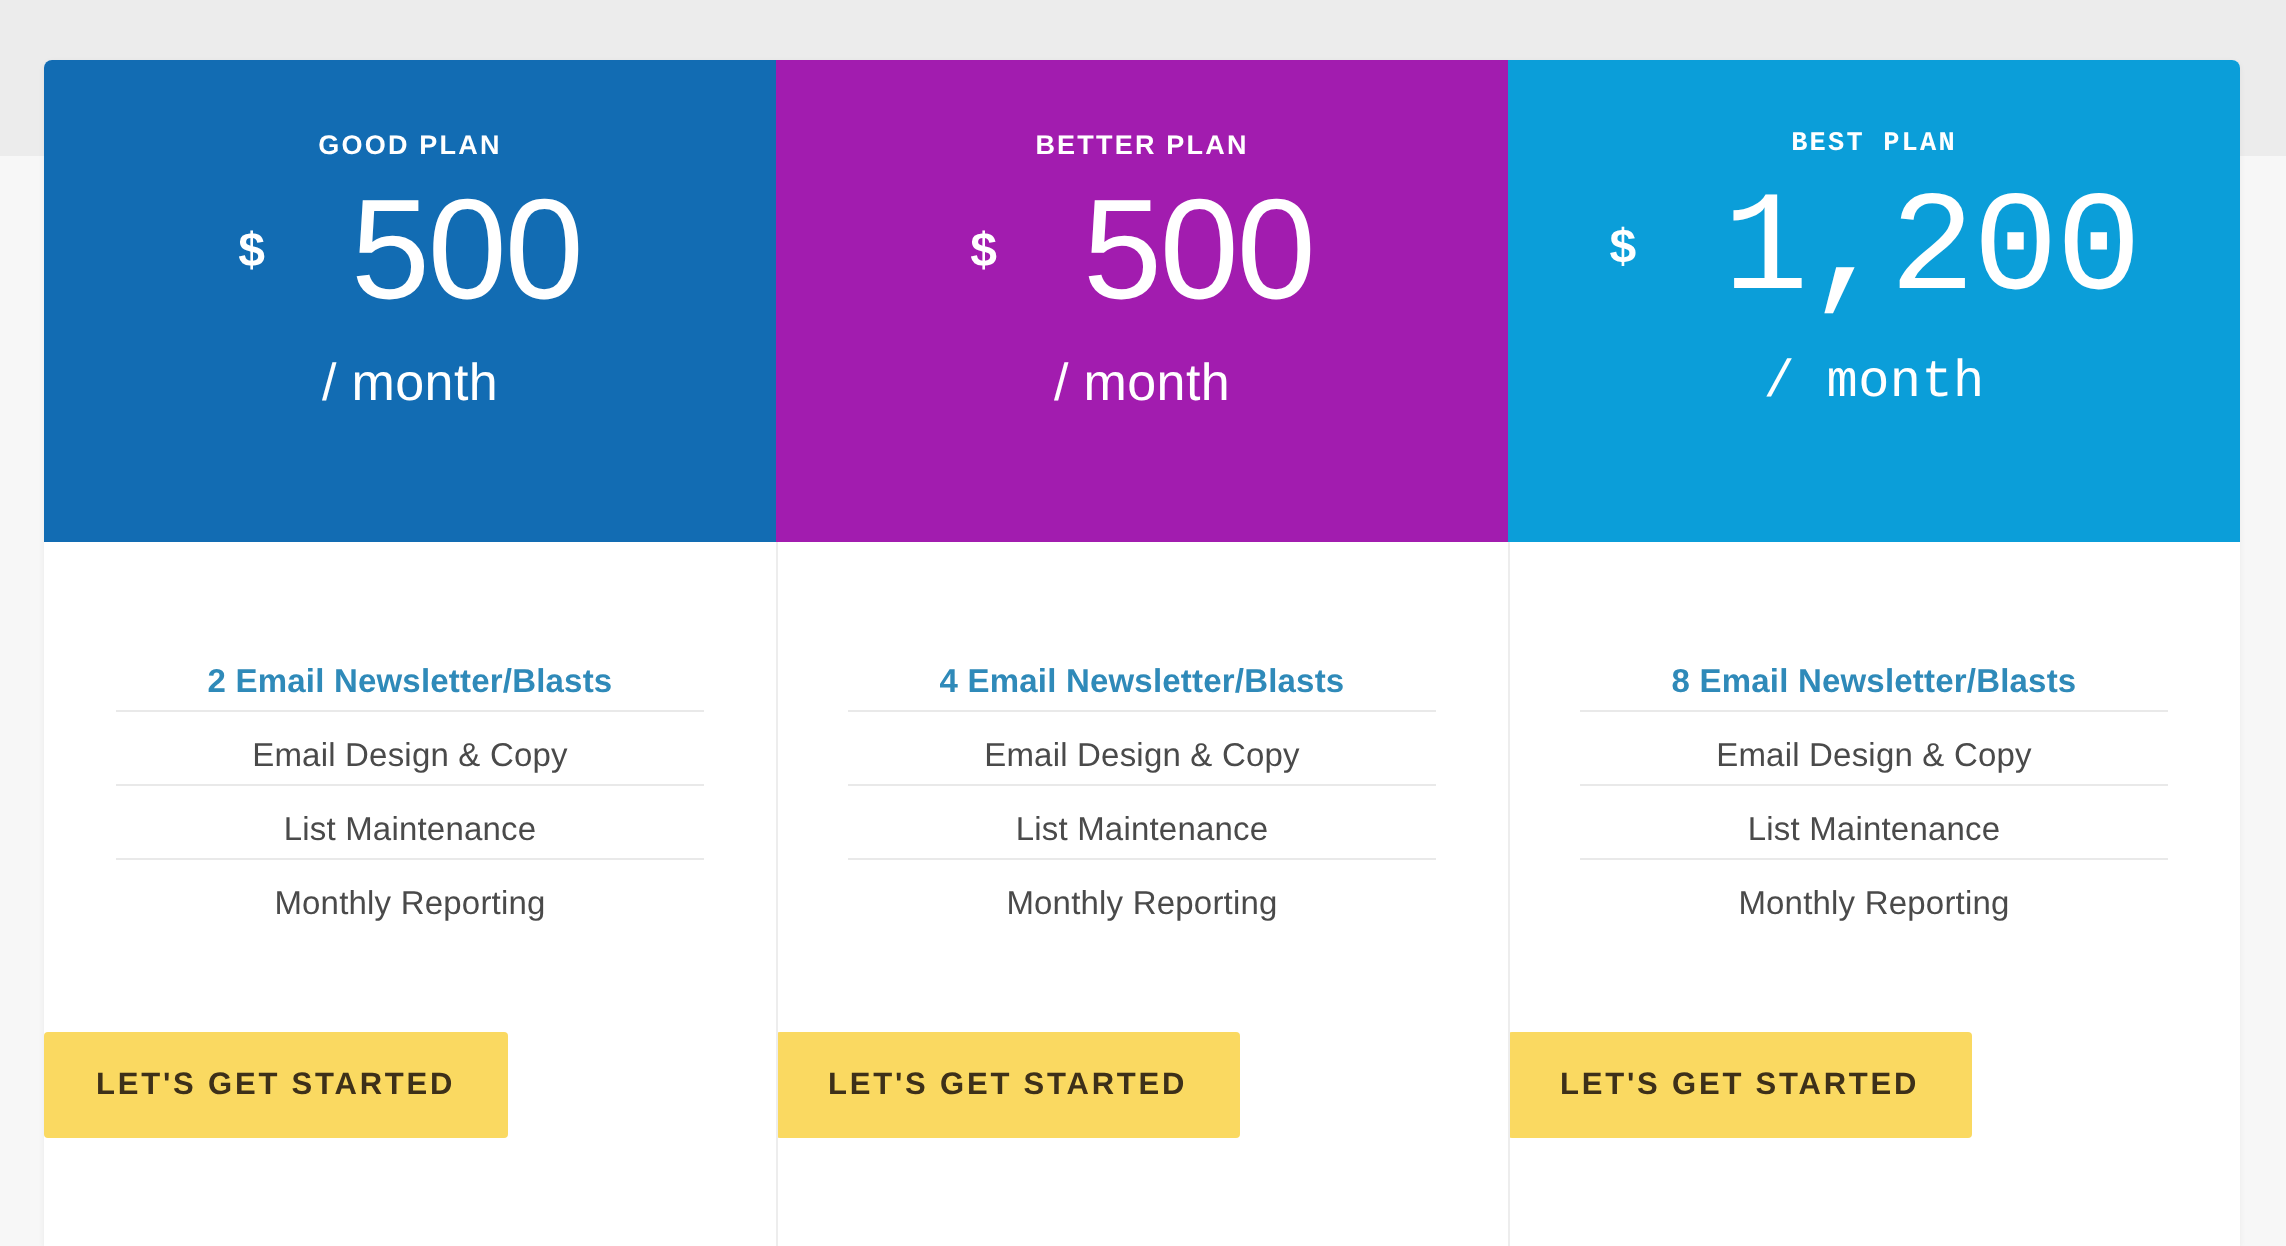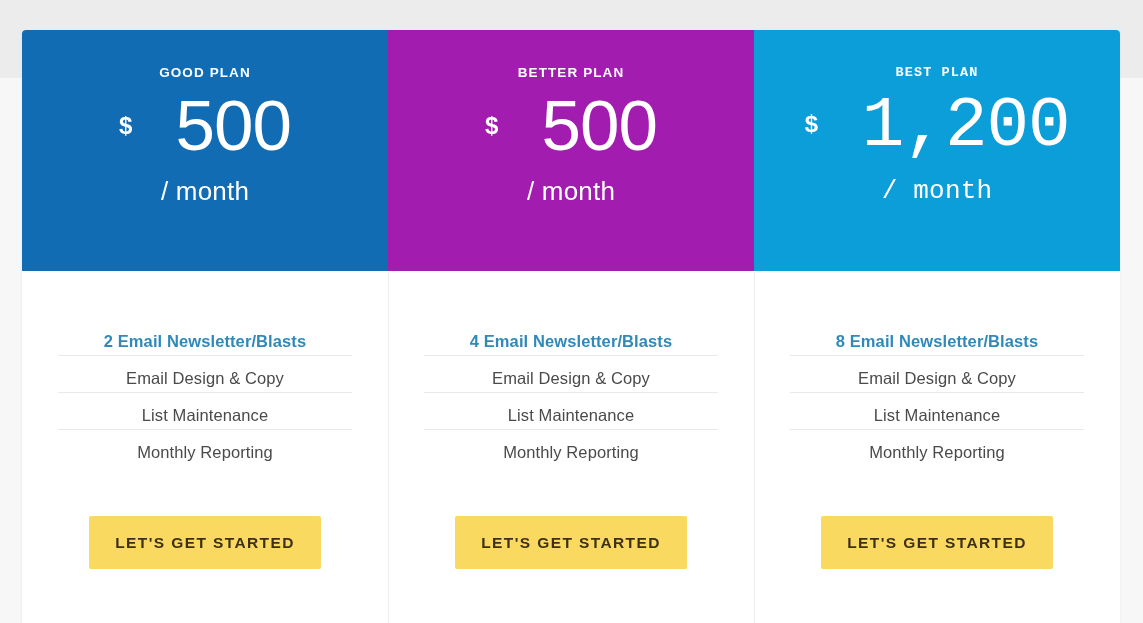--- a/index.html
+++ b/index.html
@@ -157,21 +157,20 @@
     color: #2f8ab9;
     font-weight: bold;
     font-size: 16.5px;
   }
   .feature:last-child {
     border-bottom: none;
   }
 
   .cta-wrap {
     display: flex;
-    justify-content: center;
     margin-top: 37px;
   }
   .cta-button {
     background: #fad961;
     color: #3d3019;
     border: none;
     font-family: "Liberation Sans", sans-serif;
     font-size: 15.5px;
     font-weight: bold;
     letter-spacing: 1.4px;

